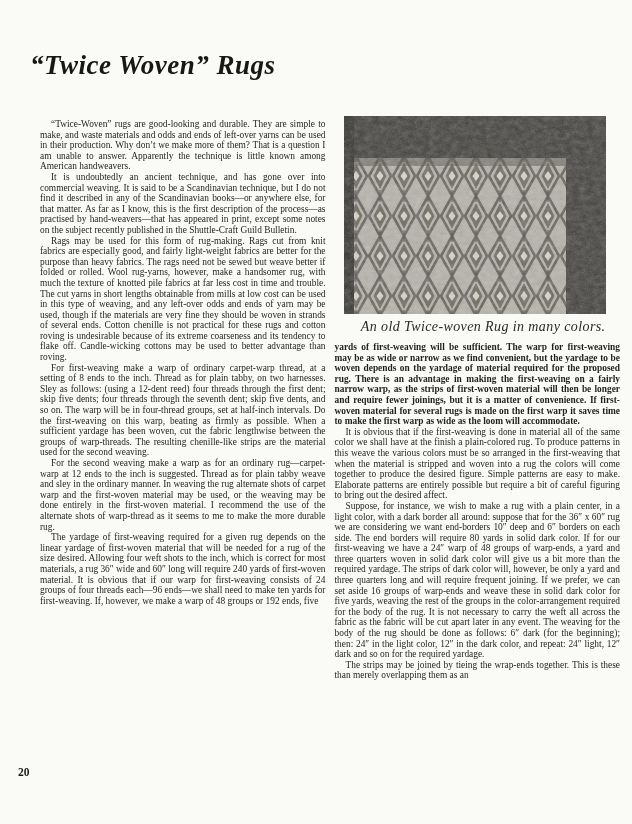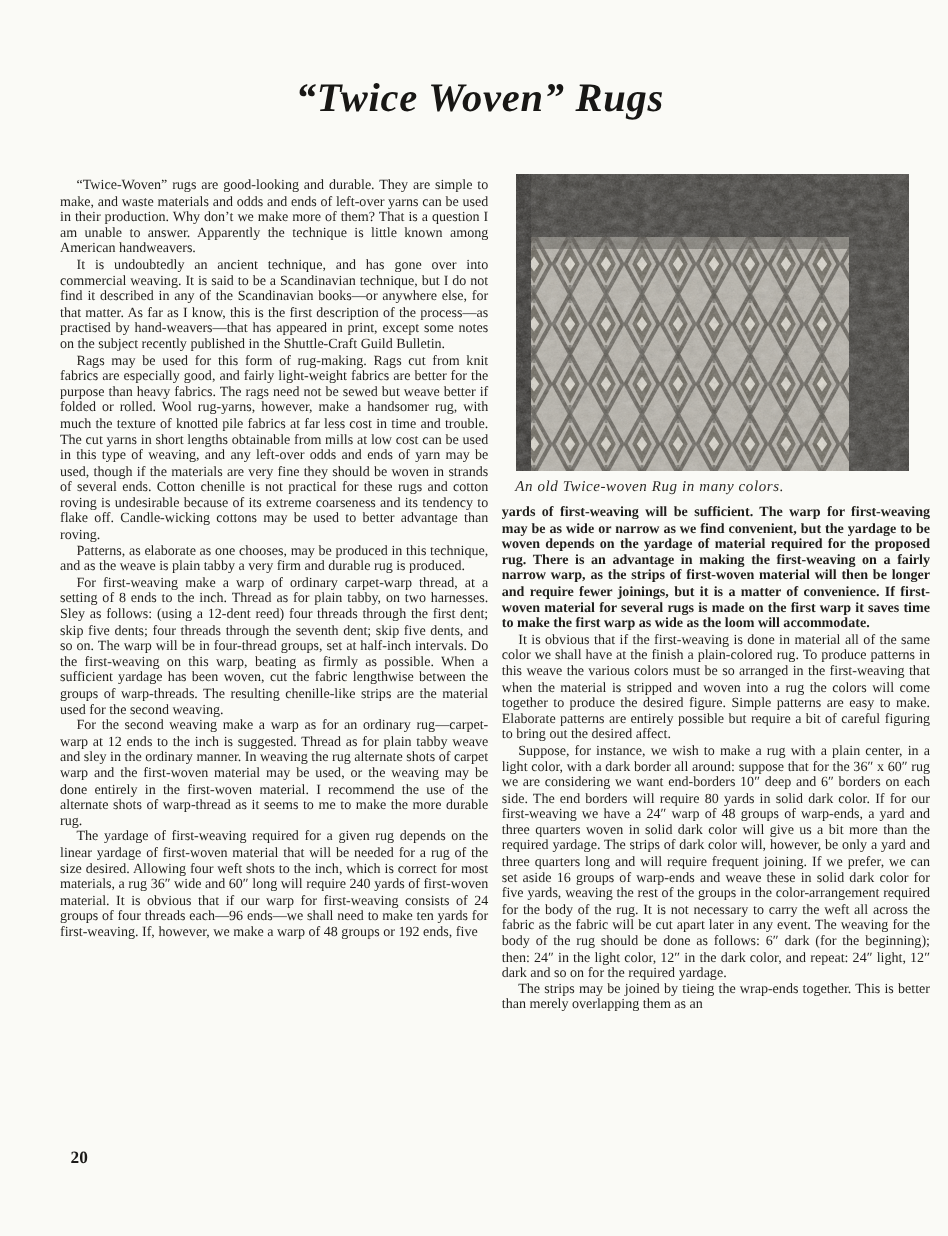--- a/index.html
+++ b/index.html
@@ -11,21 +11,21 @@
   .page {
     position: relative;
     width: 632px; height: 824px;
     background: #fafaf6;
     color: #1c1b19;
     overflow: hidden;
   }
   .header {
     position: absolute;
     top: 50px; left: 30px; width: 580px;
-    text-align: center;
+    text-align: left;
   }
   .title {
     margin: 0;
     font-family: "Liberation Serif", serif;
     font-style: italic;
     font-weight: bold;
     font-size: 27px;
     letter-spacing: 0.5px;
     color: #181715;
   }
@@ -54,50 +54,49 @@
   }
   .col p.continuation { text-indent: 0; font-weight: bold; }
   .left-col { padding-top: 3px; }
   .figure { width: 262px; margin: 0 0 7px 9px; }
   .photo-frame {
     width: 262px; height: 198px;
     display: block;
   }
   .caption {
     margin-top: 5px;
-    text-align: left;
+    text-align: right;
     font-style: italic;
-    font-size: 10px;
+    font-size: 14px;
     letter-spacing: 0.4px;
     color: #2a2925;
   }
   .page-number {
     position: absolute;
-    left: 47px; top: 766px;
+    left: 18px; top: 766px;
     font-weight: bold;
     font-size: 11.5px;
     color: #1c1b19;
   }
 </style>
 </head>
 <body>
 
 <div class="page">
 
   <div class="header">
     <h1 class="title">“Twice Woven” Rugs</h1>
   </div>
 
   <div class="columns">
 
     <div class="col left-col">
       <p>“Twice-Woven” rugs are good-looking and durable. They are simple to make, and waste materials and odds and ends of left-over yarns can be used in their production. Why don’t we make more of them? That is a question I am unable to answer. Apparently the technique is little known among American handweavers.</p>
       <p>It is undoubtedly an ancient technique, and has gone over into commercial weaving. It is said to be a Scandinavian technique, but I do not find it described in any of the Scandinavian books—or anywhere else, for that matter. As far as I know, this is the first description of the process—as practised by hand-weavers—that has appeared in print, except some notes on the subject recently published in the Shuttle-Craft Guild Bulletin.</p>
       <p>Rags may be used for this form of rug-making. Rags cut from knit fabrics are especially good, and fairly light-weight fabrics are better for the purpose than heavy fabrics. The rags need not be sewed but weave better if folded or rolled. Wool rug-yarns, however, make a handsomer rug, with much the texture of knotted pile fabrics at far less cost in time and trouble. The cut yarns in short lengths obtainable from mills at low cost can be used in this type of weaving, and any left-over odds and ends of yarn may be used, though if the materials are very fine they should be woven in strands of several ends. Cotton chenille is not practical for these rugs and cotton roving is undesirable because of its extreme coarseness and its tendency to flake off. Candle-wicking cottons may be used to better advantage than roving.</p>
-      <p>Patterns, as elaborate as one chooses, may be produced in this technique, and as the weave is plain tabby a very firm and durable rug is produced.</p>
       <p>For first-weaving make a warp of ordinary carpet-warp thread, at a setting of 8 ends to the inch. Thread as for plain tabby, on two harnesses. Sley as follows: (using a 12-dent reed) four threads through the first dent; skip five dents; four threads through the seventh dent; skip five dents, and so on. The warp will be in four-thread groups, set at half-inch intervals. Do the first-weaving on this warp, beating as firmly as possible. When a sufficient yardage has been woven, cut the fabric lengthwise between the groups of warp-threads. The resulting chenille-like strips are the material used for the second weaving.</p>
       <p>For the second weaving make a warp as for an ordinary rug—carpet-warp at 12 ends to the inch is suggested. Thread as for plain tabby weave and sley in the ordinary manner. In weaving the rug alternate shots of carpet warp and the first-woven material may be used, or the weaving may be done entirely in the first-woven material. I recommend the use of the alternate shots of warp-thread as it seems to me to make the more durable rug.</p>
       <p>The yardage of first-weaving required for a given rug depends on the linear yardage of first-woven material that will be needed for a rug of the size desired. Allowing four weft shots to the inch, which is correct for most materials, a rug 36″ wide and 60″ long will require 240 yards of first-woven material. It is obvious that if our warp for first-weaving consists of 24 groups of four threads each—96 ends—we shall need to make ten yards for first-weaving. If, however, we make a warp of 48 groups or 192 ends, five</p>
     </div>
 
     <div class="col right-col">
 
       <div class="figure">
         <svg class="photo-frame" width="262" height="198" viewBox="0 0 262 198" xmlns="http://www.w3.org/2000/svg">
           <defs>
@@ -130,20 +129,20 @@
 
           <rect x="0" y="0" width="262" height="198" filter="url(#mottleF)" opacity="0.30"></rect>
           <rect x="0" y="0" width="262" height="198" filter="url(#grainF)" opacity="0.22"></rect>
         </svg>
         <div class="caption">An old Twice-woven Rug in many colors.</div>
       </div>
 
       <p class="continuation">yards of first-weaving will be sufficient. The warp for first-weaving may be as wide or narrow as we find convenient, but the yardage to be woven depends on the yardage of material required for the proposed rug. There is an advantage in making the first-weaving on a fairly narrow warp, as the strips of first-woven material will then be longer and require fewer joinings, but it is a matter of convenience. If first-woven material for several rugs is made on the first warp it saves time to make the first warp as wide as the loom will accommodate.</p>
       <p>It is obvious that if the first-weaving is done in material all of the same color we shall have at the finish a plain-colored rug. To produce patterns in this weave the various colors must be so arranged in the first-weaving that when the material is stripped and woven into a rug the colors will come together to produce the desired figure. Simple patterns are easy to make. Elaborate patterns are entirely possible but require a bit of careful figuring to bring out the desired affect.</p>
       <p>Suppose, for instance, we wish to make a rug with a plain center, in a light color, with a dark border all around: suppose that for the 36″ x 60″ rug we are considering we want end-borders 10″ deep and 6″ borders on each side. The end borders will require 80 yards in solid dark color. If for our first-weaving we have a 24″ warp of 48 groups of warp-ends, a yard and three quarters woven in solid dark color will give us a bit more than the required yardage. The strips of dark color will, however, be only a yard and three quarters long and will require frequent joining. If we prefer, we can set aside 16 groups of warp-ends and weave these in solid dark color for five yards, weaving the rest of the groups in the color-arrangement required for the body of the rug. It is not necessary to carry the weft all across the fabric as the fabric will be cut apart later in any event. The weaving for the body of the rug should be done as follows: 6″ dark (for the beginning); then: 24″ in the light color, 12″ in the dark color, and repeat: 24″ light, 12″ dark and so on for the required yardage.</p>
-      <p>The strips may be joined by tieing the wrap-ends together. This is better than merely overlapping them as an</p>
+      <p>The strips may be joined by tieing the wrap-ends together. This is these than merely overlapping them as an</p>
     </div>
 
   </div>
 
   <div class="page-number">20</div>
 
 </div>
 
 </body></html>

